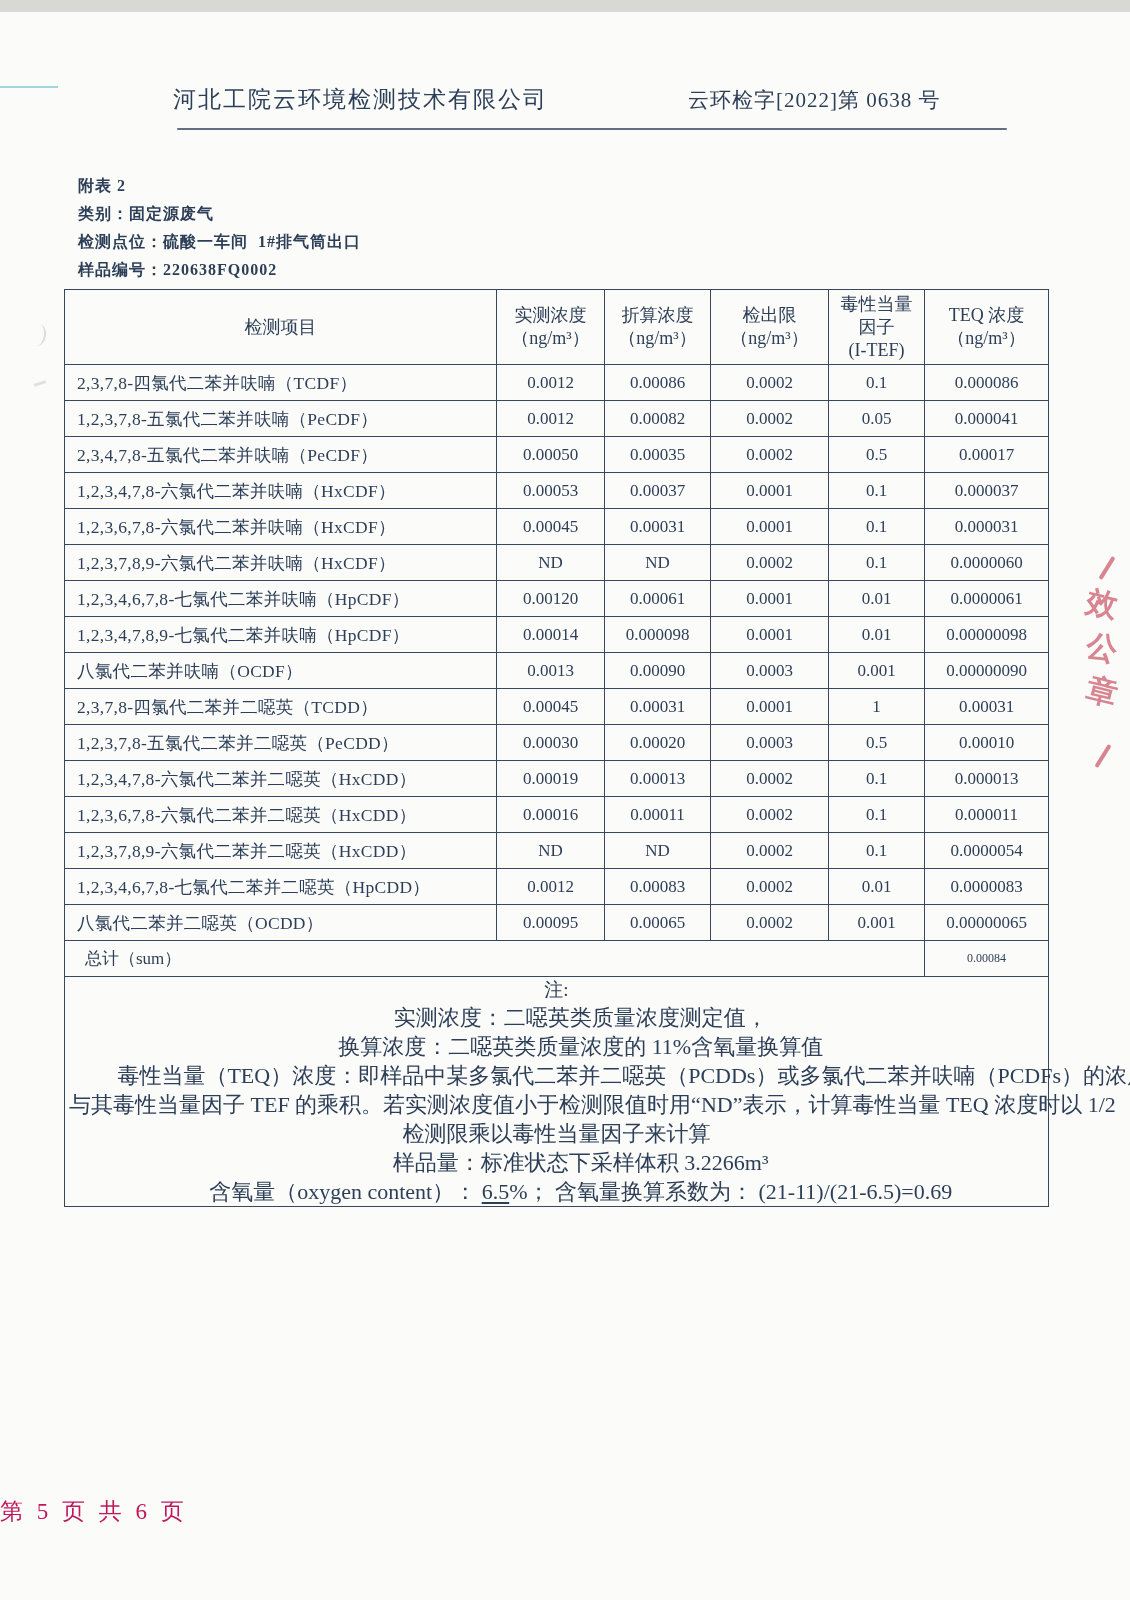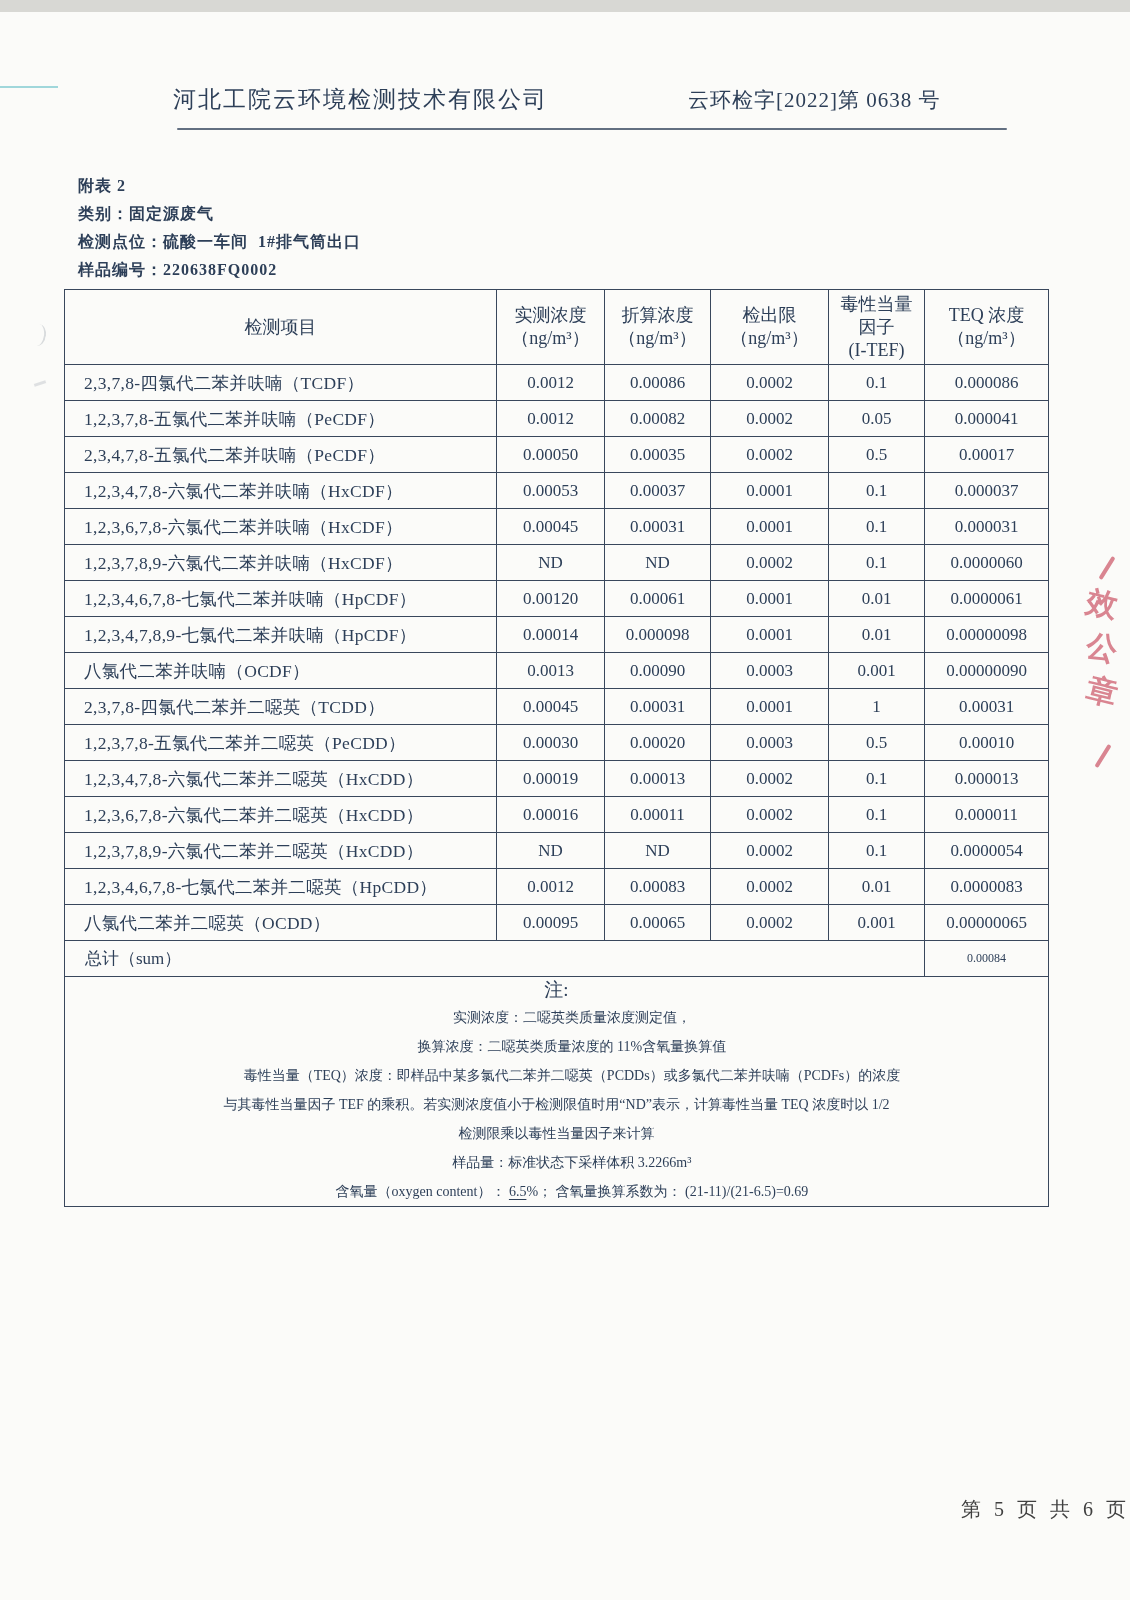--- a/index.html
+++ b/index.html
@@ -34,35 +34,35 @@
   }
   table.report th,table.report td{
     border:1.6px solid #39475c;
     padding:0 4px;
     font-weight:normal;
   }
   table.report thead th{
     height:74px;font-size:18px;text-align:center;line-height:23px;vertical-align:middle;
   }
   table.report tbody td{height:35px;font-size:17px;text-align:center;}
-  table.report td.name{font-size:17.5px;text-align:left;padding-left:19px;letter-spacing:.3px;}
+  table.report td.name{font-size:17.5px;text-align:left;padding-left:12px;letter-spacing:.3px;}
   .sum-row td{height:35px;font-size:18px;}
   .sum-row .sum-label{text-align:left;padding-left:20px;}
   .sum-row .sum-value{text-align:center;font-size:12px;}
 
   
   td.notes-cell{height:204px;vertical-align:top;text-align:left;padding:4px 14px 8px 12px;}
   .notes-cell .note-title{font-size:19px;line-height:26px;}
-  .notes-cell .note-line{font-size:14px;line-height:29px;white-space:nowrap;}
+  .notes-cell .note-line{font-size:22px;line-height:29px;white-space:nowrap;}
   .notes-cell .indent{text-indent:2.2em;}
   .u{text-decoration:underline;text-underline-offset:3px;}
 
   
-  .footer{position:absolute;left:0;top:1484px;width:100%;text-align:right;
-    font-size:20px;color:#404040;letter-spacing:4px;}
+  .footer{position:absolute;left:0;top:1484px;width:100%;text-align:left;
+    font-size:23px;color:#be185d;letter-spacing:4px;}
 
   
   .stamp{position:absolute;left:1072px;top:548px;width:58px;height:200px;color:#d4717f;opacity:.85;}
   .stamp .s-char{display:block;font-size:31px;font-weight:bold;line-height:44px;text-align:center;transform:rotate(14deg);}
   .stamp .s-stroke-top,.stamp .s-stroke-bottom{position:absolute;width:26px;height:4px;background:#d4717f;border-radius:2px;}
   .stamp .s-stroke-top{top:6px;left:22px;transform:rotate(-58deg);}
   .stamp .s-stroke-bottom{bottom:2px;left:18px;transform:rotate(-58deg);}
   .stamp .s-chars{position:absolute;top:22px;left:8px;width:44px;}
 </style>
 </head>

